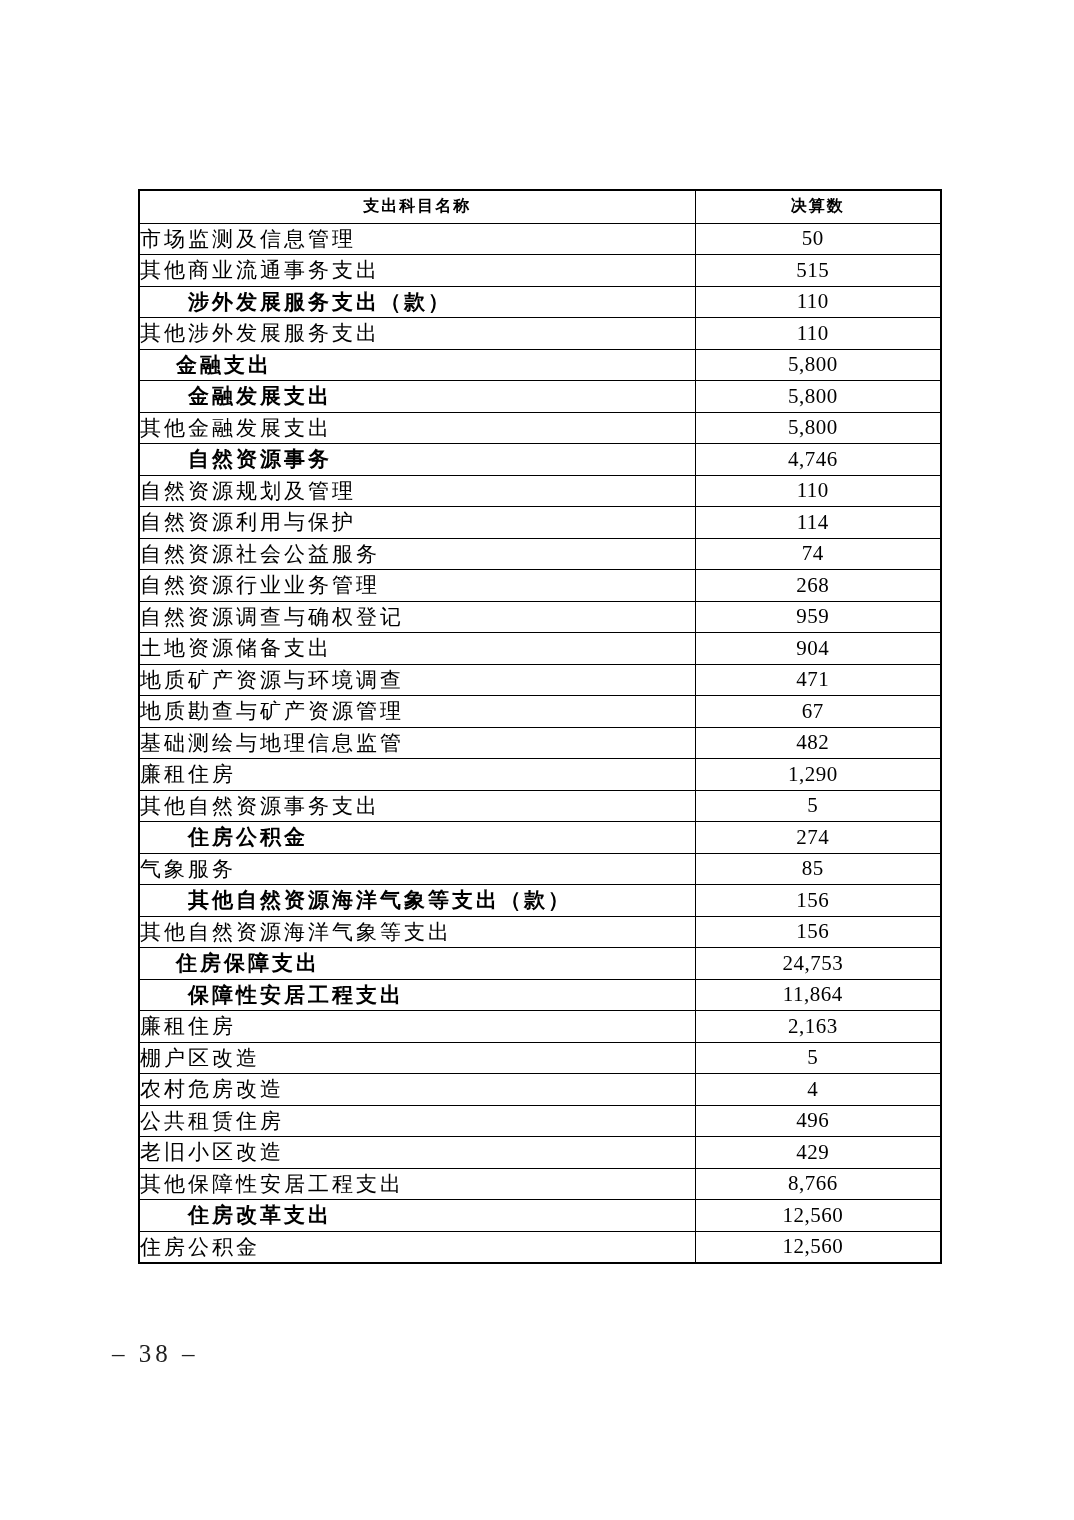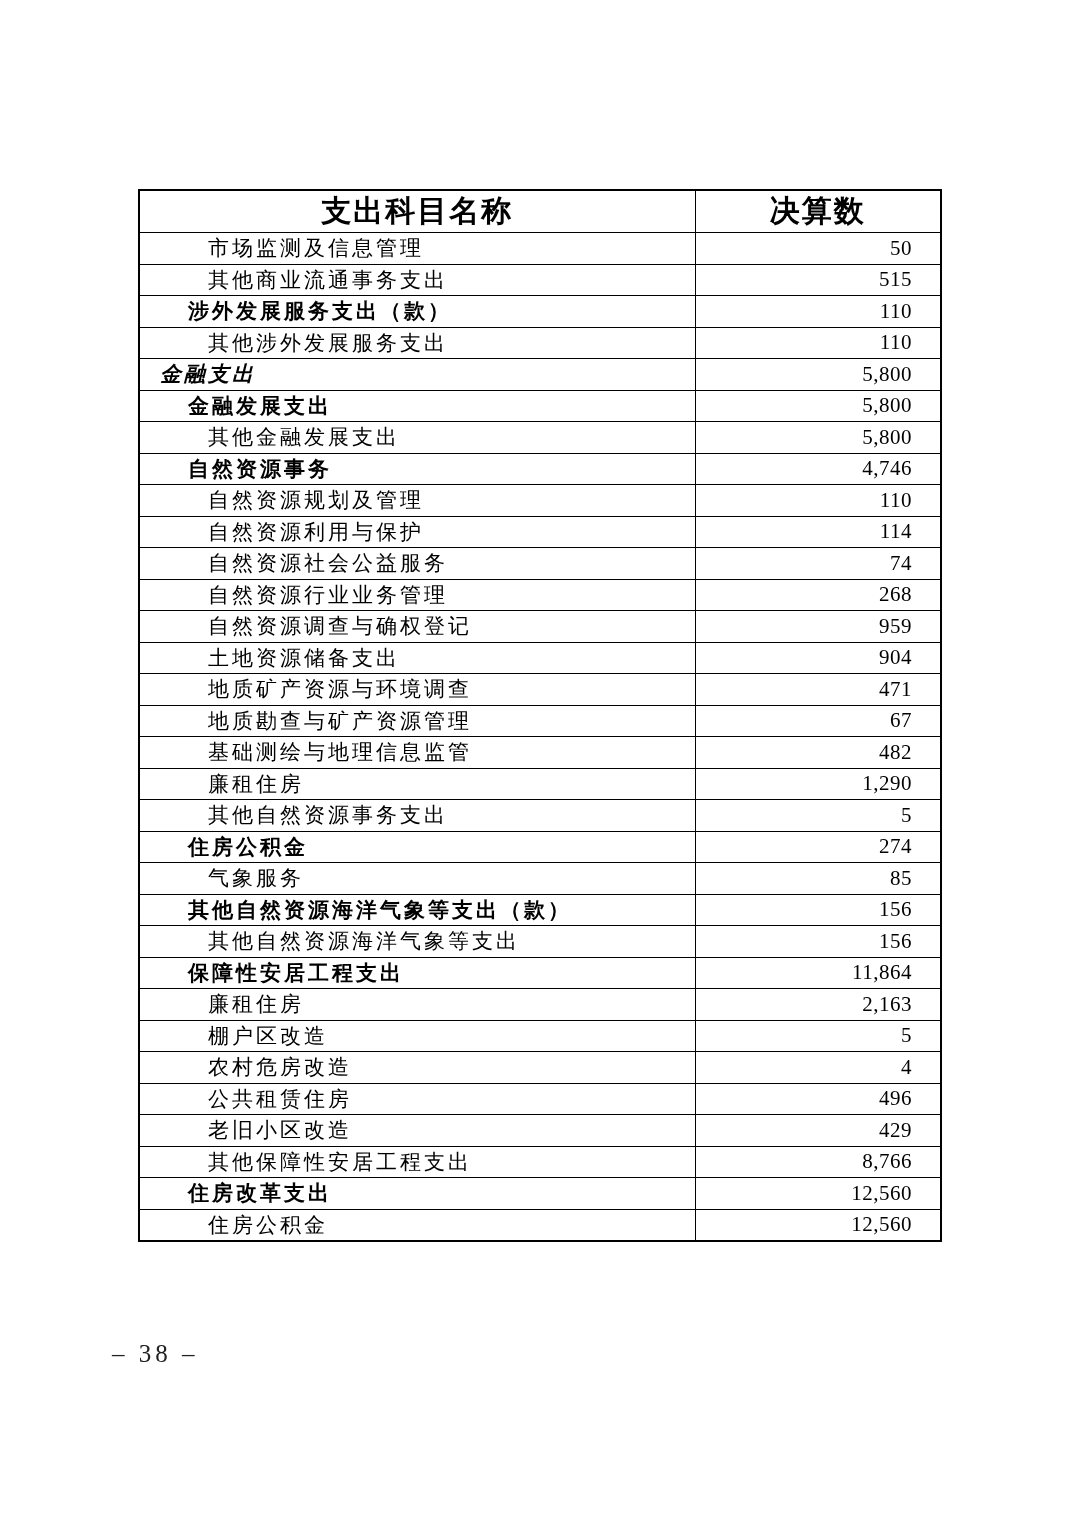--- a/index.html
+++ b/index.html
@@ -31,40 +31,40 @@
   table.budget-table col.c-value { width: 246px; }
   table.budget-table th,
   table.budget-table td {
     border: 1px solid #000000;
     vertical-align: middle;
     overflow: hidden;
     white-space: nowrap;
   }
   table.budget-table th {
     height: 33px;
-    font-size: 30px;
+    font-size: 16px;
     font-weight: bold;
     text-align: center;
     letter-spacing: 2px;
   }
   table.budget-table td {
     height: 31.5px;
     font-size: 21px;
   }
   td.label {
     letter-spacing: 3px;
     text-align: left;
   }
-  td.label.lvl1 { padding-left: 20px; font-style: italic; }
+  td.label.lvl1 { padding-left: 36px; }
   td.label.lvl2 { padding-left: 48px; }
-  td.label.lvl3 { padding-left: 68px; }
+  td.label.lvl3 { }
   td.label.bold { font-weight: bold; }
   td.value {
-    text-align: right;
-    padding-right: 28px;
+    text-align: center;
+    padding-right: 10px;
     font-size: 22px;
     letter-spacing: 0.5px;
   }
   .page-number {
     position: absolute;
     left: 112px;
     top: 1340px;
     font-size: 25px;
     letter-spacing: 4px;
     color: #222222;
@@ -172,20 +172,24 @@
         </tr>
         <tr>
           <td class="label lvl2 bold">其他自然资源海洋气象等支出（款）</td>
           <td class="value">156</td>
         </tr>
         <tr>
           <td class="label lvl3">其他自然资源海洋气象等支出</td>
           <td class="value">156</td>
         </tr>
         <tr>
+          <td class="label lvl1 bold">住房保障支出</td>
+          <td class="value">24,753</td>
+        </tr>
+        <tr>
           <td class="label lvl2 bold">保障性安居工程支出</td>
           <td class="value">11,864</td>
         </tr>
         <tr>
           <td class="label lvl3">廉租住房</td>
           <td class="value">2,163</td>
         </tr>
         <tr>
           <td class="label lvl3">棚户区改造</td>
           <td class="value">5</td>

